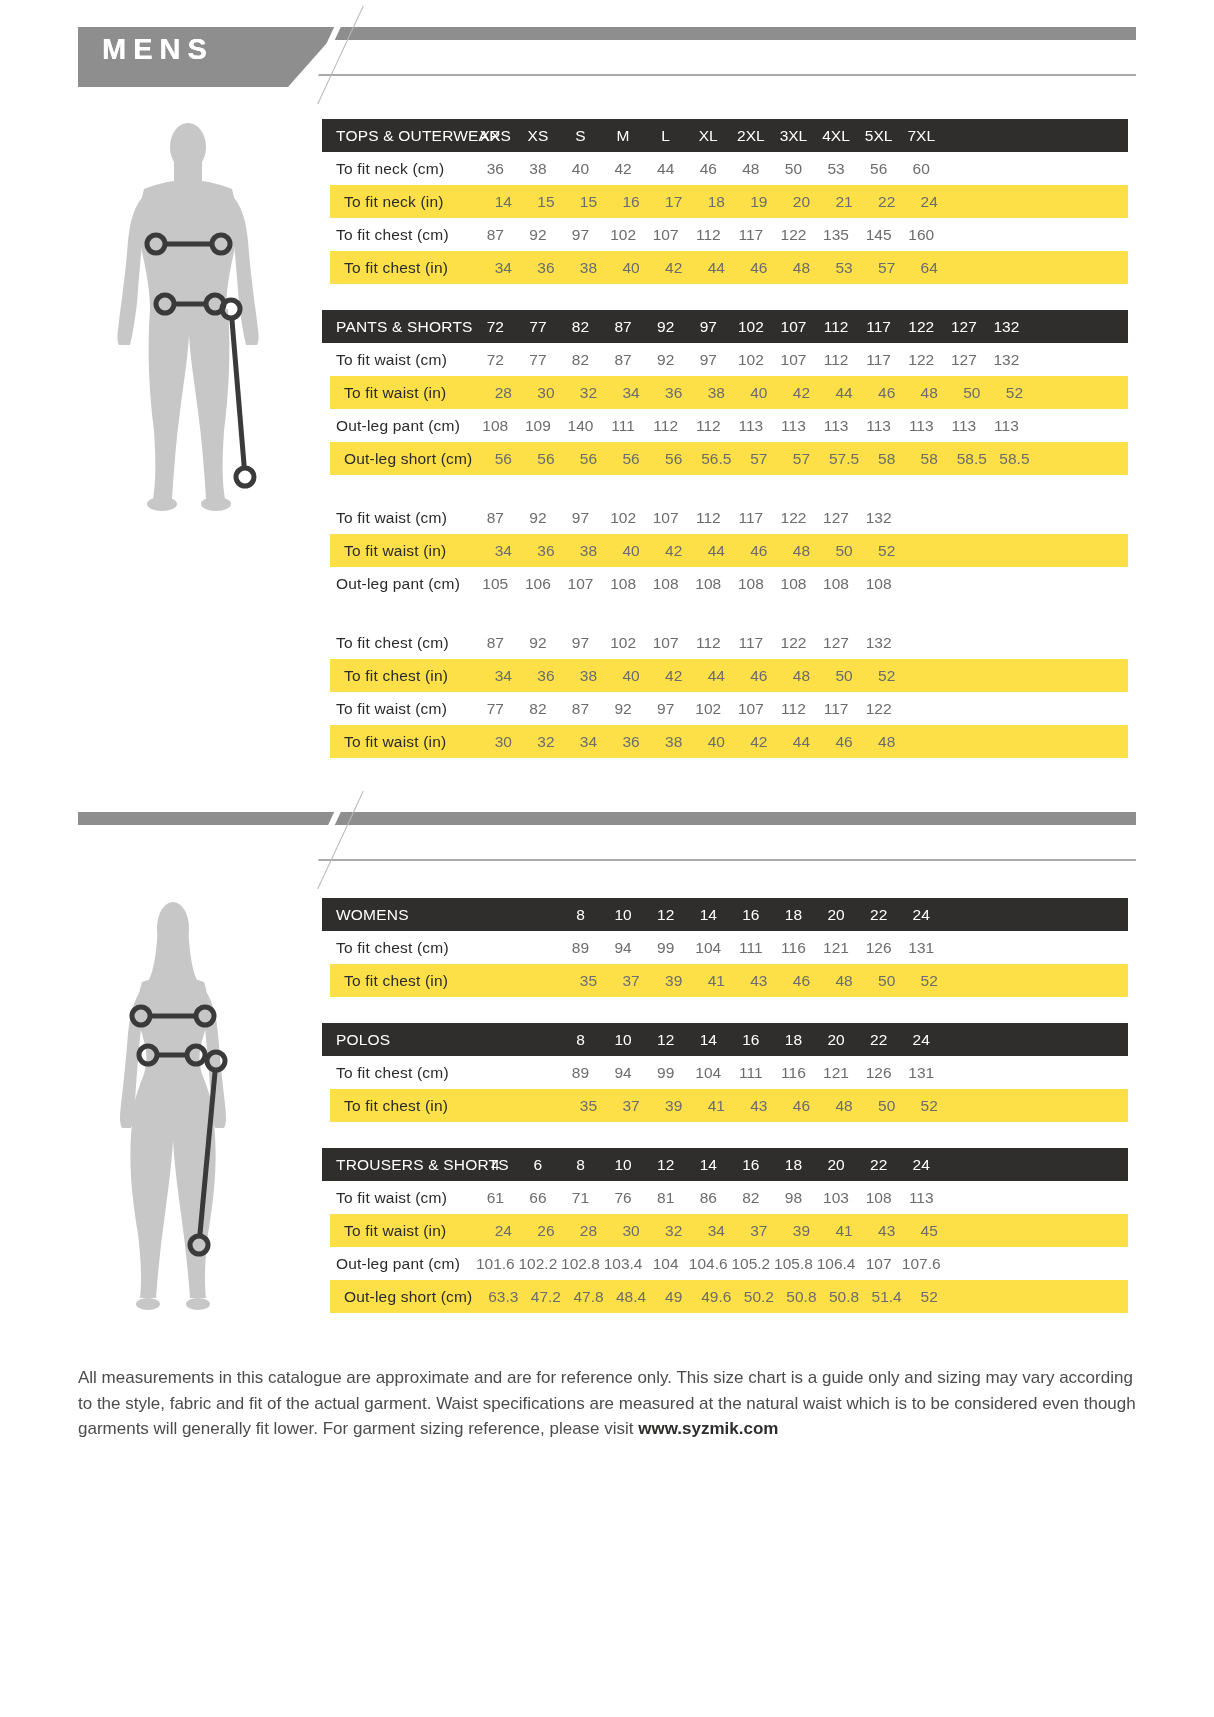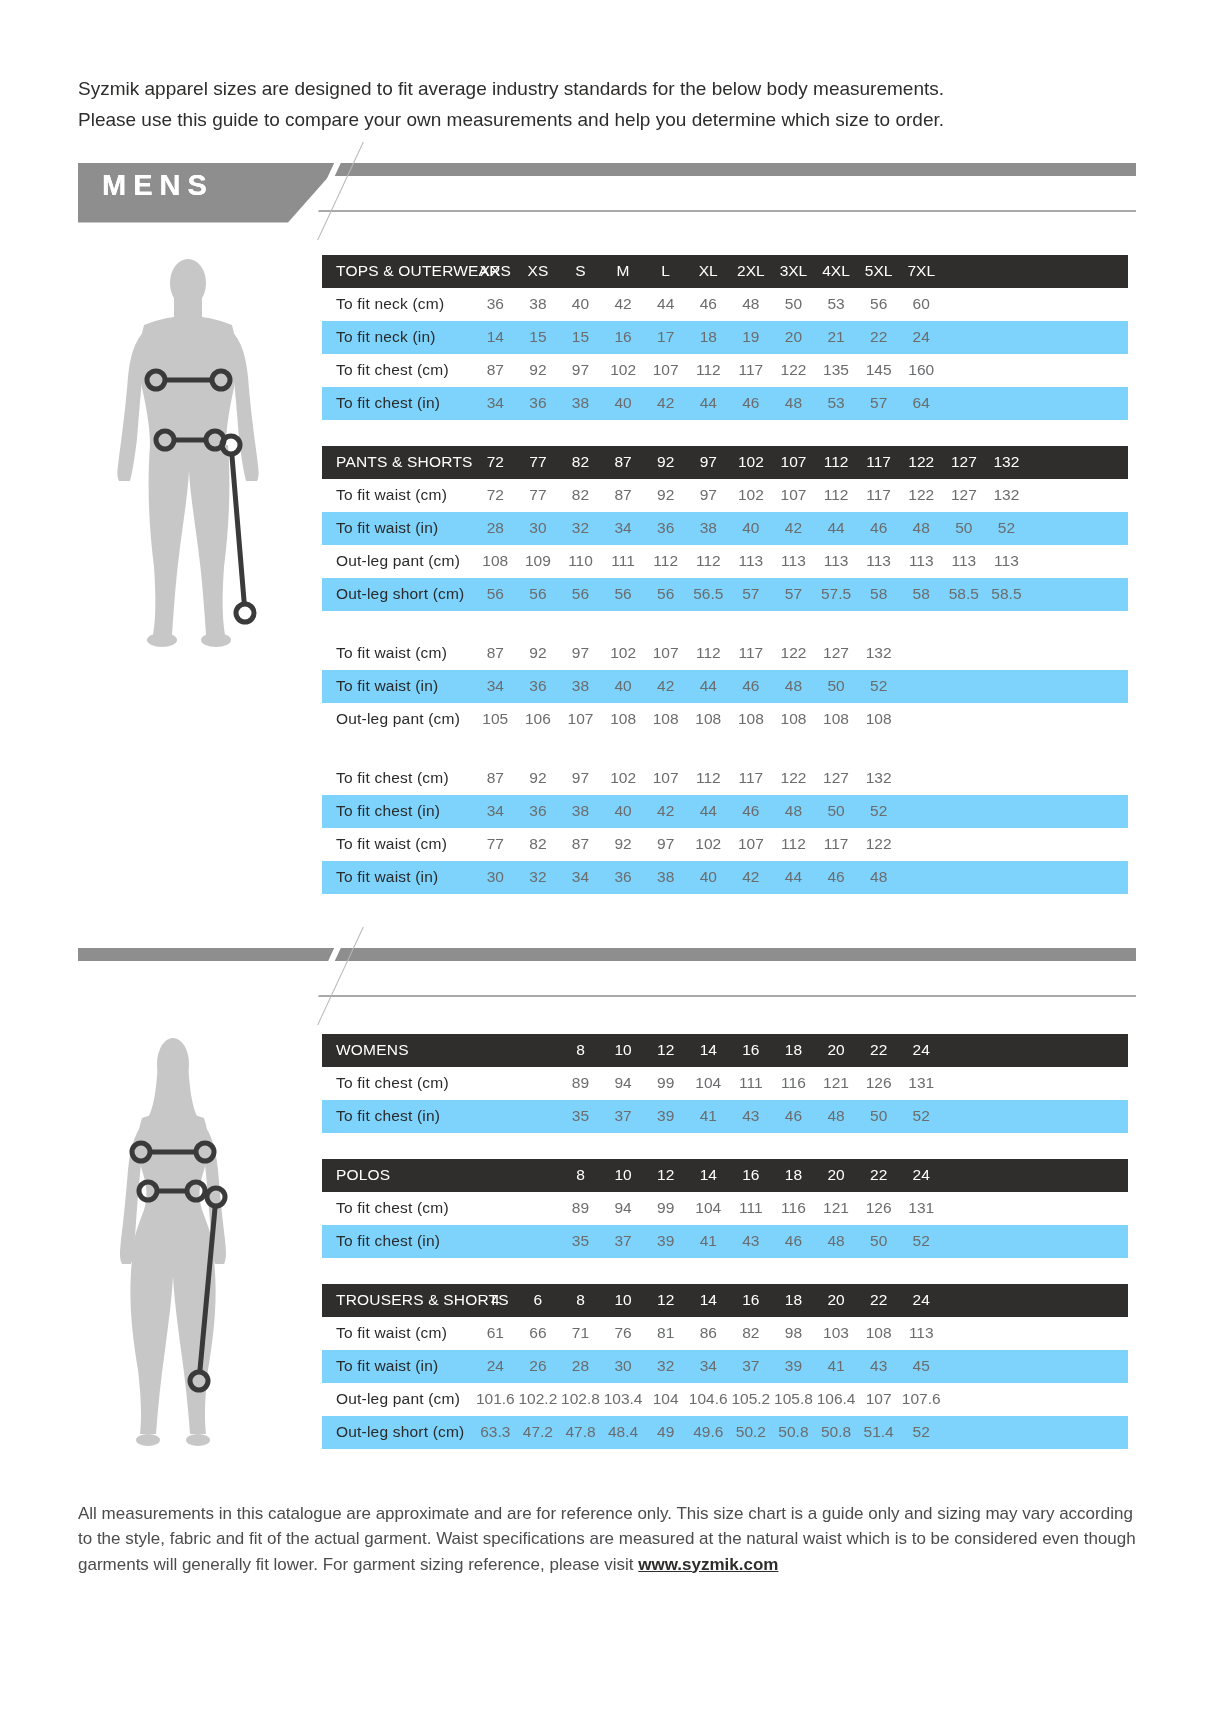--- a/index.html
+++ b/index.html
@@ -36,42 +36,38 @@
   .figure{width:244px;flex:none;}
   .tables{flex:none;width:806px;}
   .womens .section-body{margin-top:34px;}
   .womens{margin-top:2px;}
   .womens-banner{margin-top:54px;}
   
   .size-table{margin-bottom:26px;width:806px;}
   .size-table:last-child{margin-bottom:0;}
   .trow{display:flex;height:33px;align-items:center;}
   .trow.thead{background:#2f2e2c;}
-  .trow.alt{background:#7dd3fc;}
+  .trow.alt{background:#fde047;margin-left:8px;}
   .tlabel{width:152px;flex:none;padding-left:14px;box-sizing:border-box;
           font-size:15.5px;color:#2a2a2a;letter-spacing:0.2px;white-space:nowrap;}
   .thead .tlabel{color:#ffffff;}
   .tcell{width:42.6px;flex:none;text-align:center;font-size:15.5px;color:#6b6c6e;}
   .thead .tcell{color:#ffffff;}
   .tfill{flex:1;}
   
   .footer{margin:0;padding-top:47px;font-size:17px;line-height:1.5;color:#4c4c4e;max-width:1062px;}
-  .footer strong{color:#2e2d2c;text-decoration:underline;}
+  .footer strong{color:#2e2d2c;}
   svg{display:block;}
 </style>
 </head>
 <body>
 
 <div class="page">
   <div class="content">
 
-    <p class="intro">
-      <span>Syzmik apparel sizes are designed to fit average industry standards for the below body measurements.</span><br>
-      <span>Please use this guide to compare your own measurements and help you determine which size to order.</span>
-    </p>
 
     <section class="mens">
       <div class="banner">
         <div class="topbar"></div>
         <div class="underline"></div>
         <div class="slash-line"></div>
         <div class="block">
           <span>MENS</span>
         </div>
         <div class="slash"></div>
@@ -229,21 +225,21 @@
                 <div class="tcell">46</div>
                 <div class="tcell">48</div>
                 <div class="tcell">50</div>
                 <div class="tcell">52</div>
                 <div class="tfill"></div>
               </div>
               <div class="trow">
                 <div class="tlabel">Out-leg pant (cm)</div>
                 <div class="tcell">108</div>
                 <div class="tcell">109</div>
-                <div class="tcell">110</div>
+                <div class="tcell">140</div>
                 <div class="tcell">111</div>
                 <div class="tcell">112</div>
                 <div class="tcell">112</div>
                 <div class="tcell">113</div>
                 <div class="tcell">113</div>
                 <div class="tcell">113</div>
                 <div class="tcell">113</div>
                 <div class="tcell">113</div>
                 <div class="tcell">113</div>
                 <div class="tcell">113</div>

